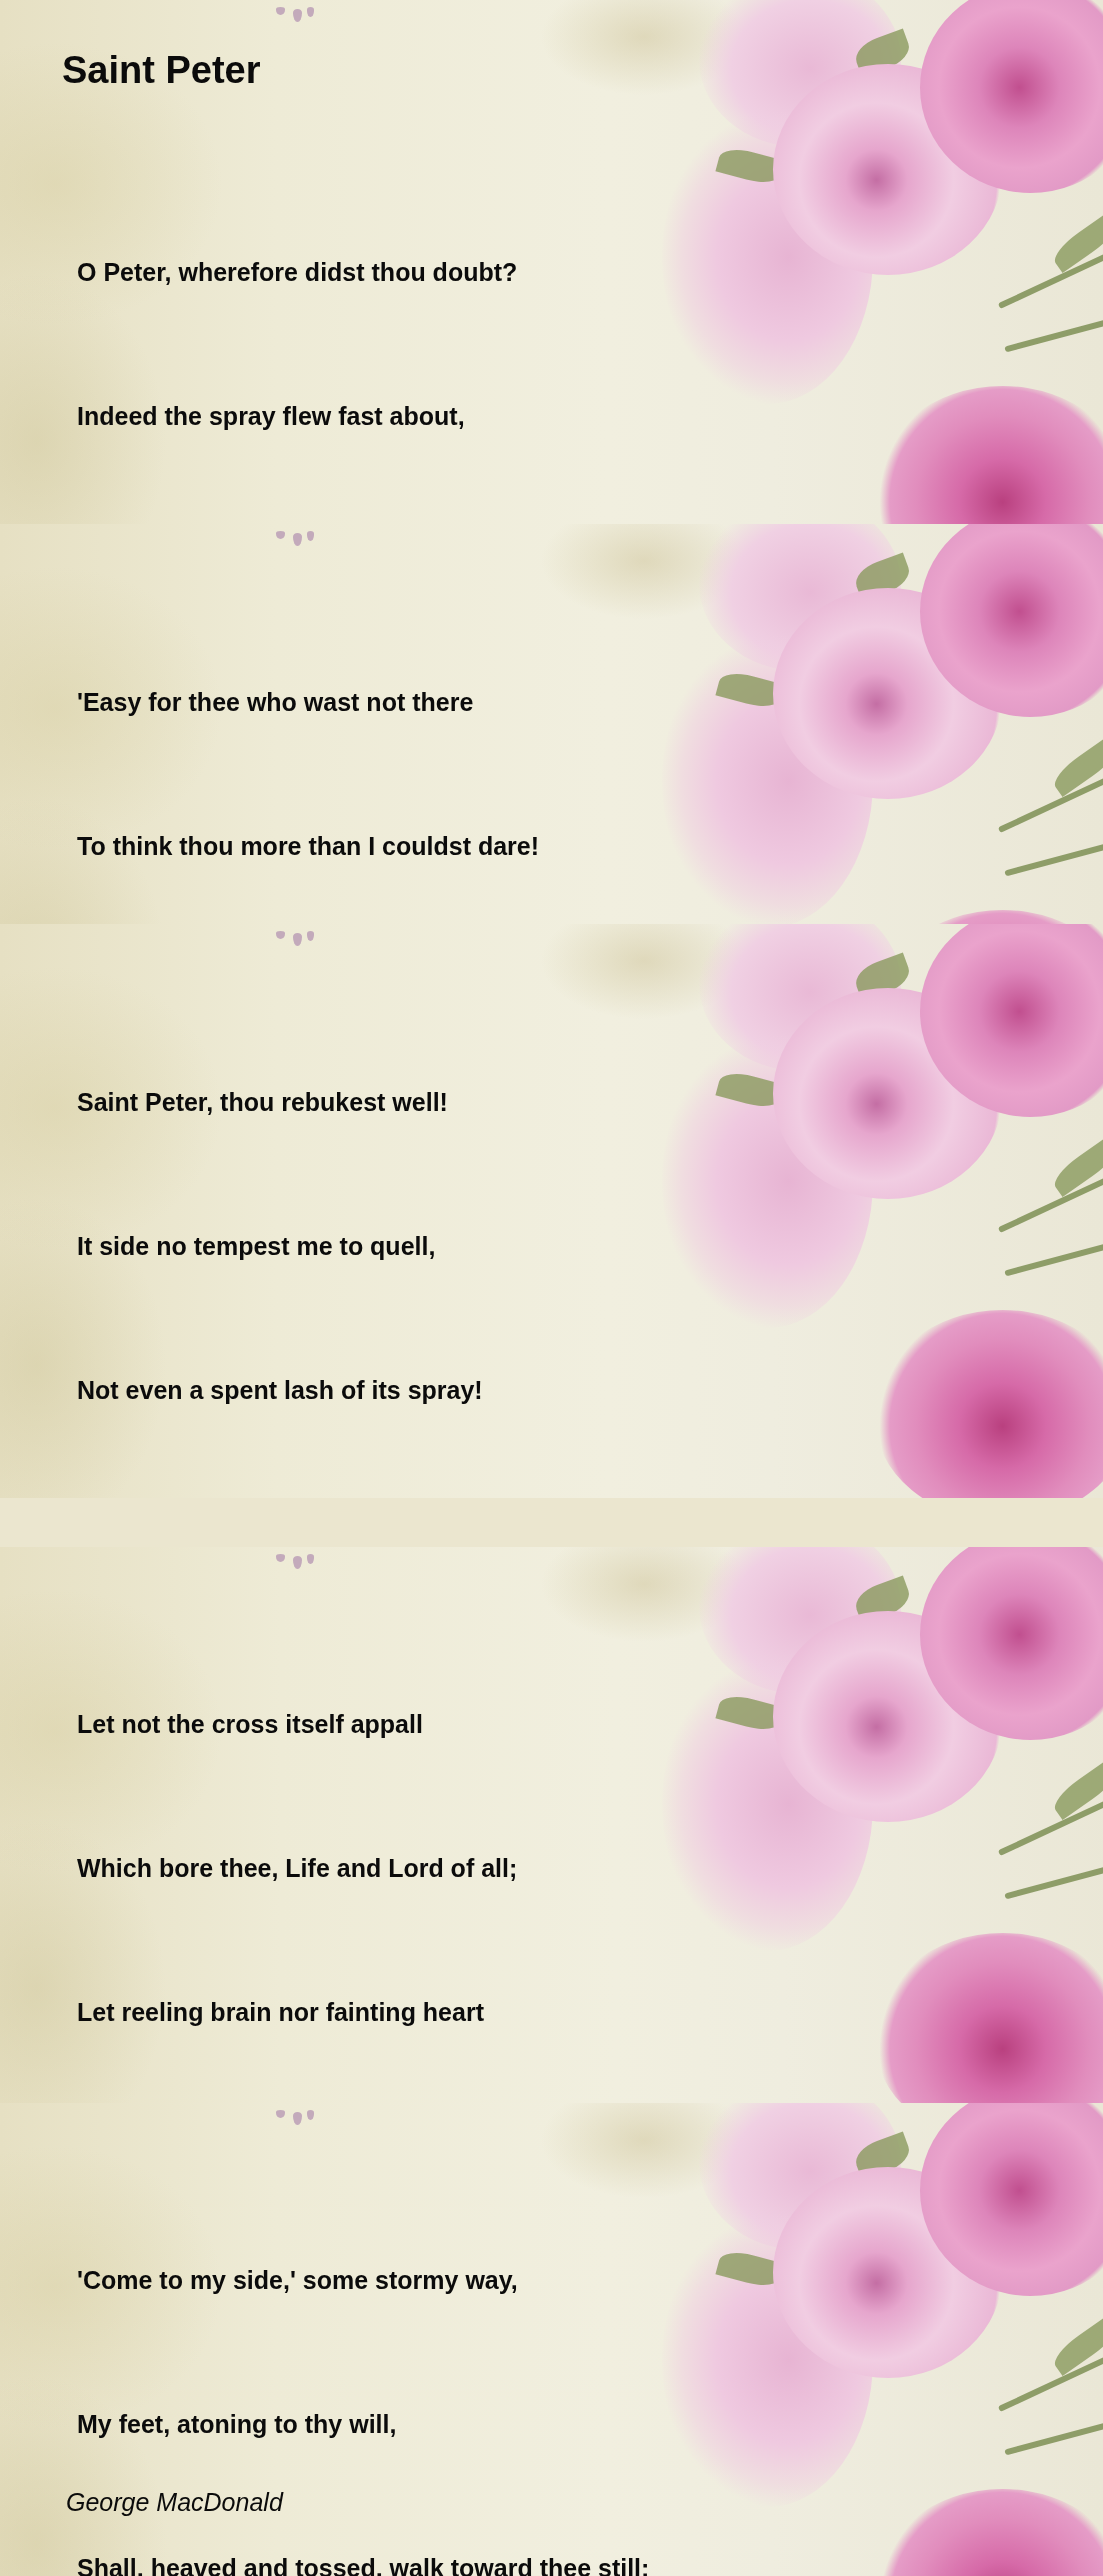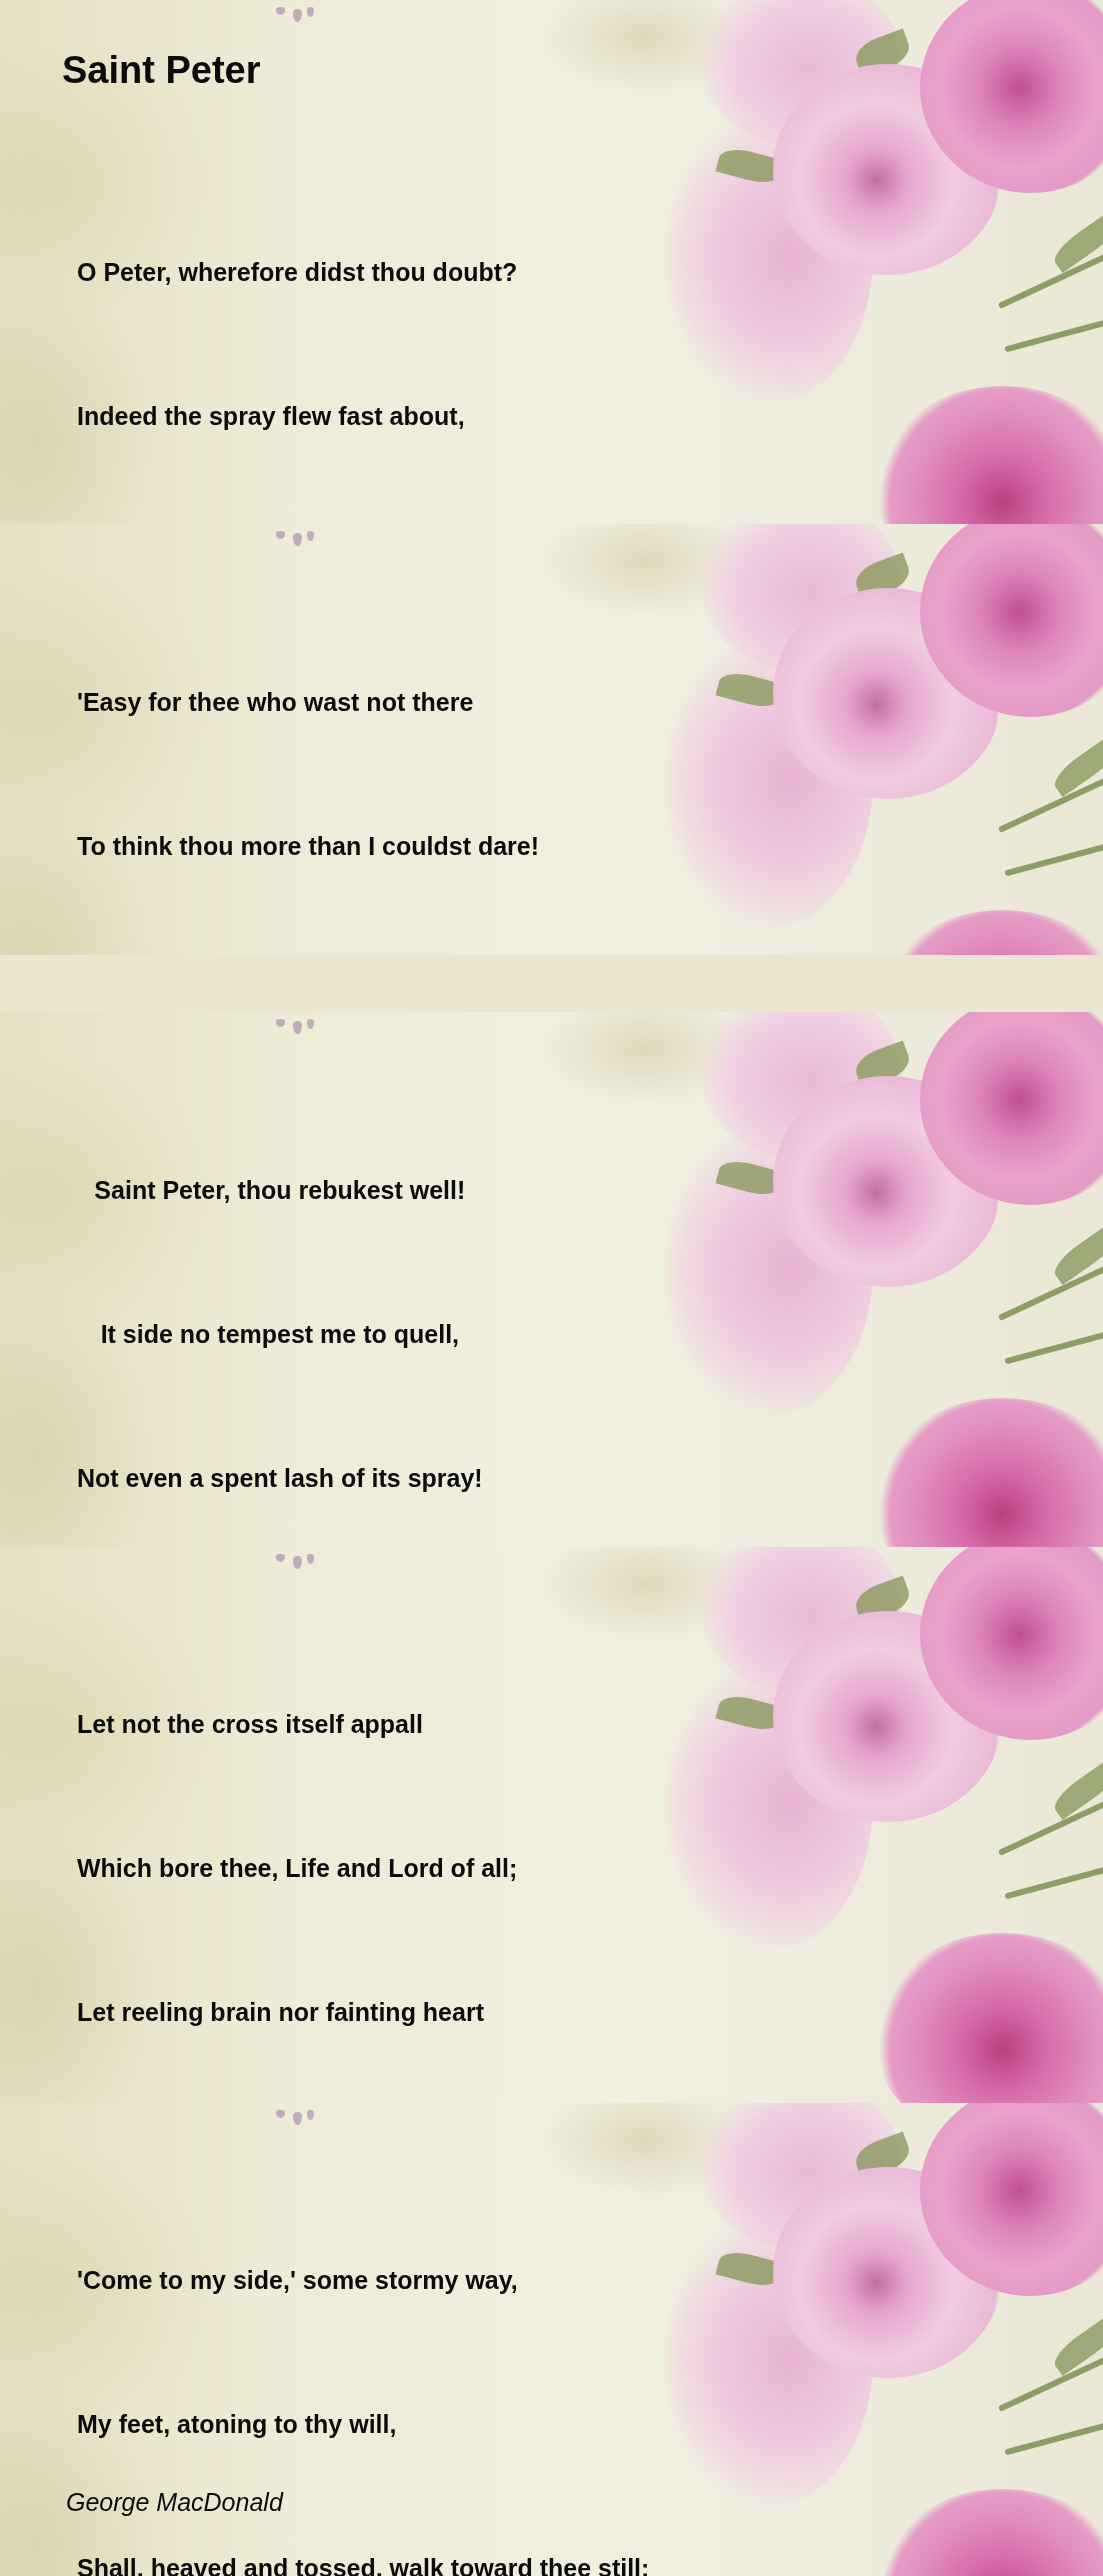--- a/index.html
+++ b/index.html
@@ -113,21 +113,21 @@
       <span class="line">To think thou more than I couldst dare!</span>
       <span class="line">It hardly fits thee though to mock</span>
       
       
       
       
       
     </div>
   </section>
 
-  <section class="panel" style="top:1012px;height:574px;text-align:center;">
+  <section class="panel" style="top:924px;height:574px;">
     <div class="splotch">
         <span class="a"></span>
         <span class="b"></span>
         <span class="c"></span>
       </div>
     <div class="flowers">
       <div class="flower f5"></div>
         <div class="flower f3"></div>
         <div class="leaf l1"></div>
         <div class="leaf l2"></div>

